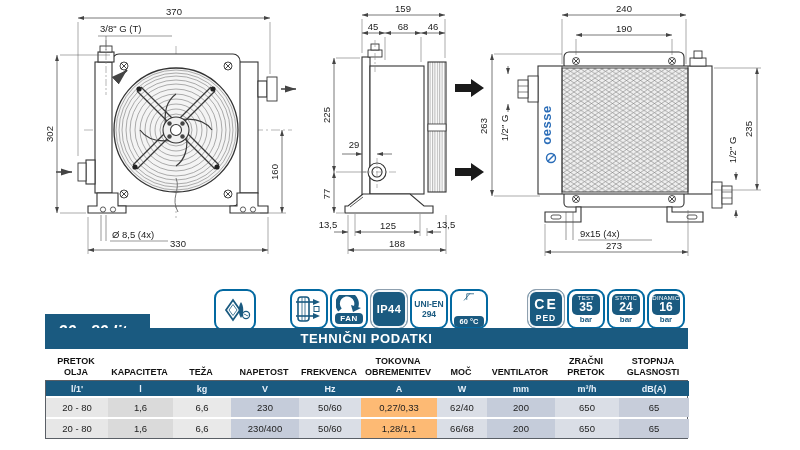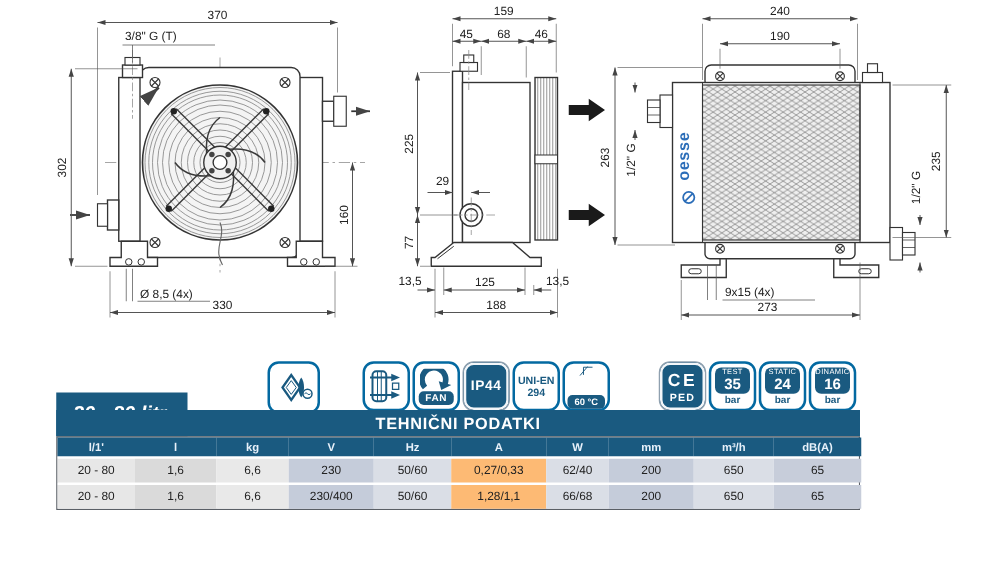--- a/index.html
+++ b/index.html
@@ -390,20 +390,32 @@
   <div class="badge badge-light" style="left:647px;">
     <div class="press-box">
       <span class="press-label">DINAMIC</span>
       <div class="press-value">16</div>
     </div>
     <div class="press-unit">bar</div>
   </div>
 
   <div class="datatable">
     <div class="t-title">TEHNIČNI PODATKI</div>
+    <div class="t-grid t-headers">
+      <div>PRETOK OLJA</div>
+      <div>KAPACITETA</div>
+      <div>TEŽA</div>
+      <div>NAPETOST</div>
+      <div>FREKVENCA</div>
+      <div>TOKOVNA OBREMENITEV</div>
+      <div>MOČ</div>
+      <div>VENTILATOR</div>
+      <div>ZRAČNI PRETOK</div>
+      <div>STOPNJA GLASNOSTI</div>
+    </div>
     <div class="t-body">
       <div class="t-grid t-units">
         <div>l/1'</div>
         <div>l</div>
         <div>kg</div>
         <div>V</div>
         <div>Hz</div>
         <div>A</div>
         <div>W</div>
         <div>mm</div>

